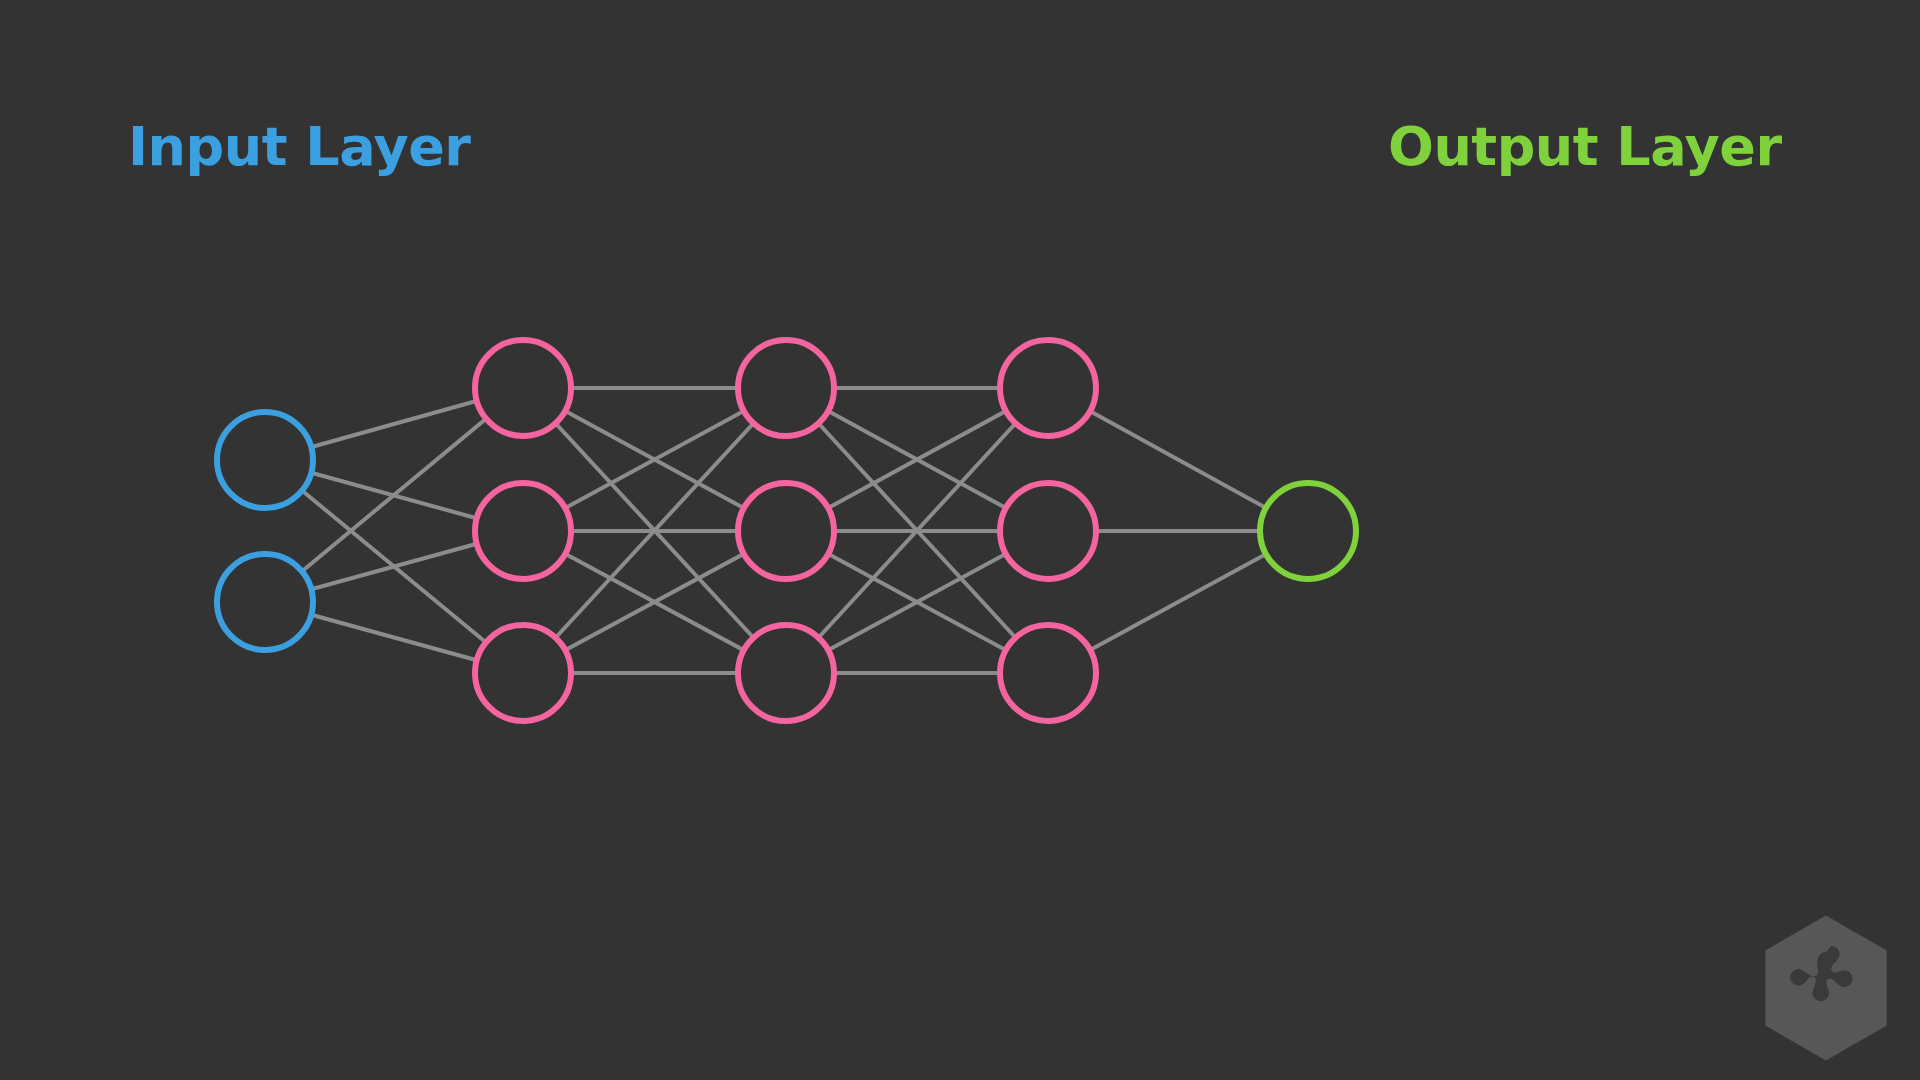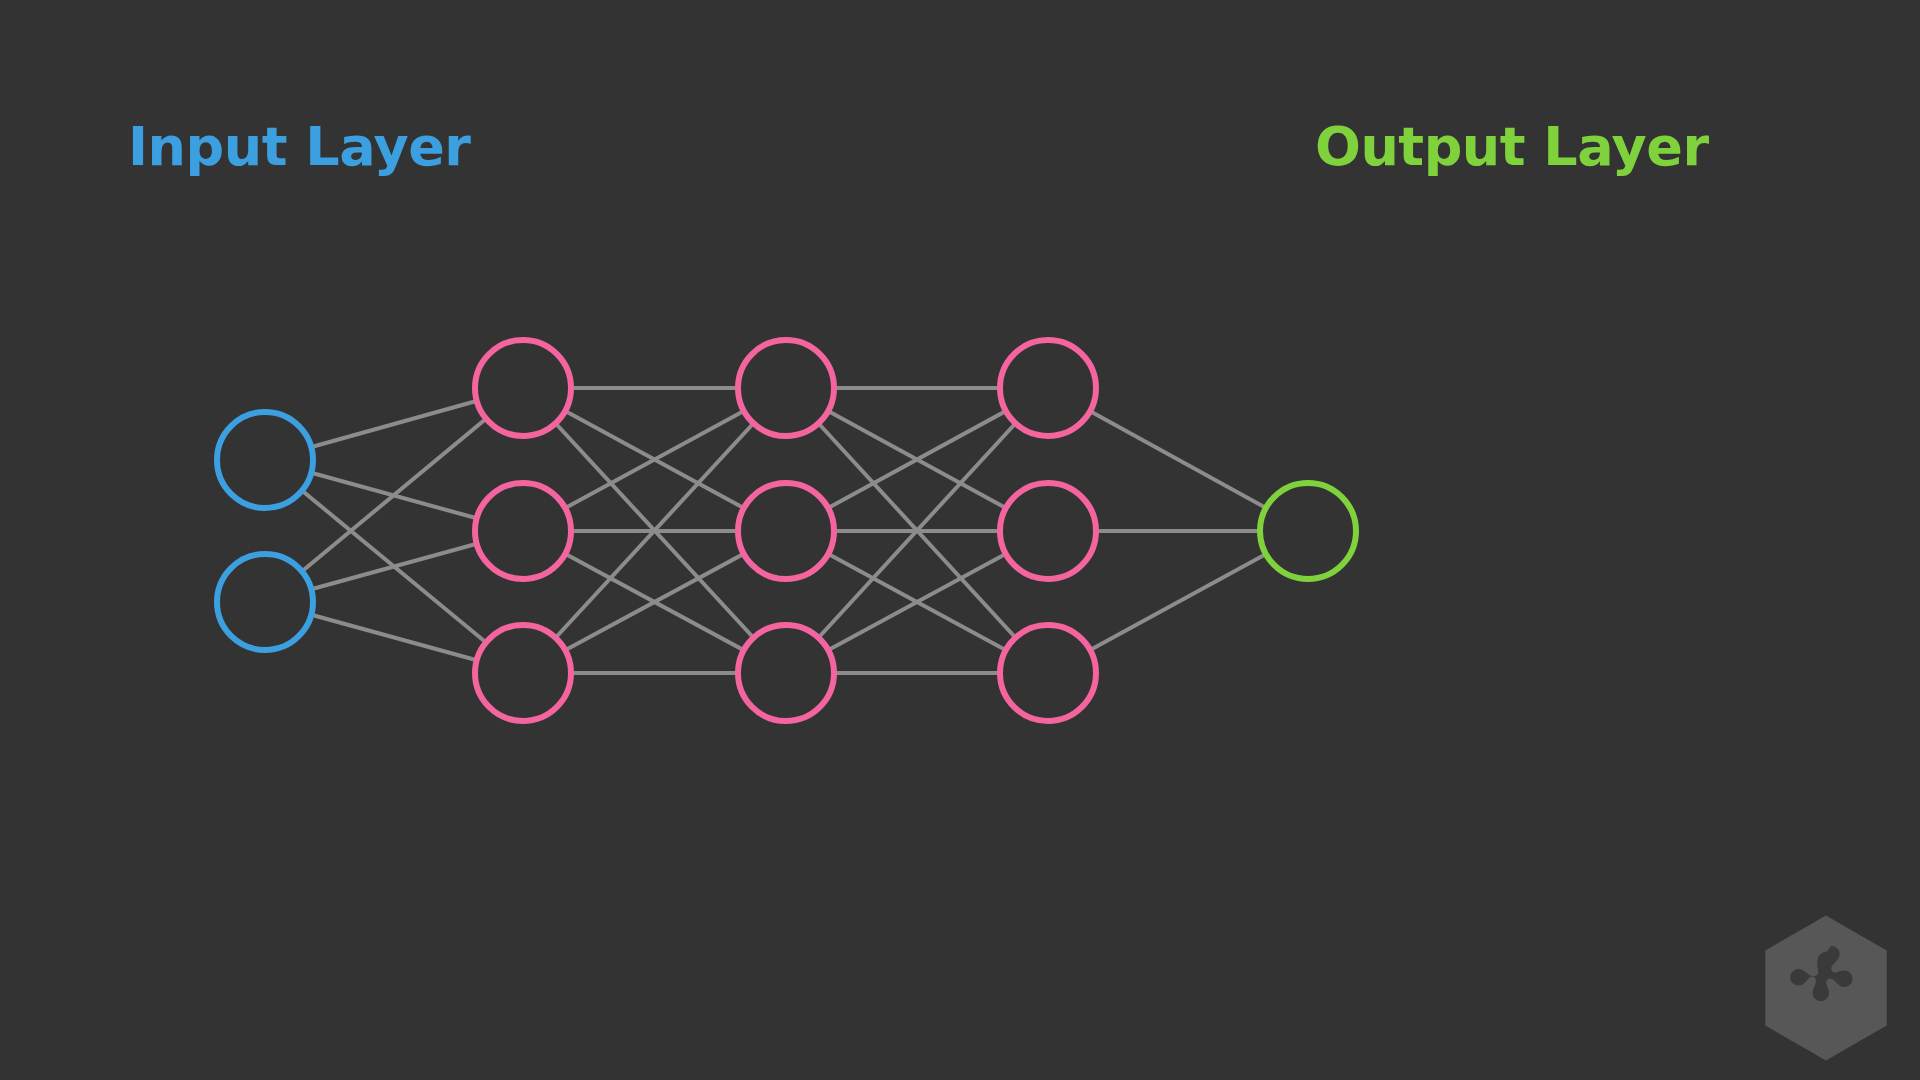--- a/index.html
+++ b/index.html
@@ -27,21 +27,21 @@
     font-family: "DejaVu Sans", sans-serif;
     font-weight: bold;
     font-size: 54px;
     letter-spacing: -0.5px;
     white-space: nowrap;
     line-height: 1;
     -webkit-font-smoothing: antialiased;
   }
   .label-input  { left: 128px;  top: 120px; }
   .label-hidden { left: 690px;  top: 120px; }
-  .label-output { left: 1315px; top: 120px; }
+  .label-output { left: 1388px; top: 120px; }
 
   
   #net-svg {
     position: absolute;
     left: 0;
     top: 0;
     width: 1920px;
     height: 1080px;
     display: block;
   }

